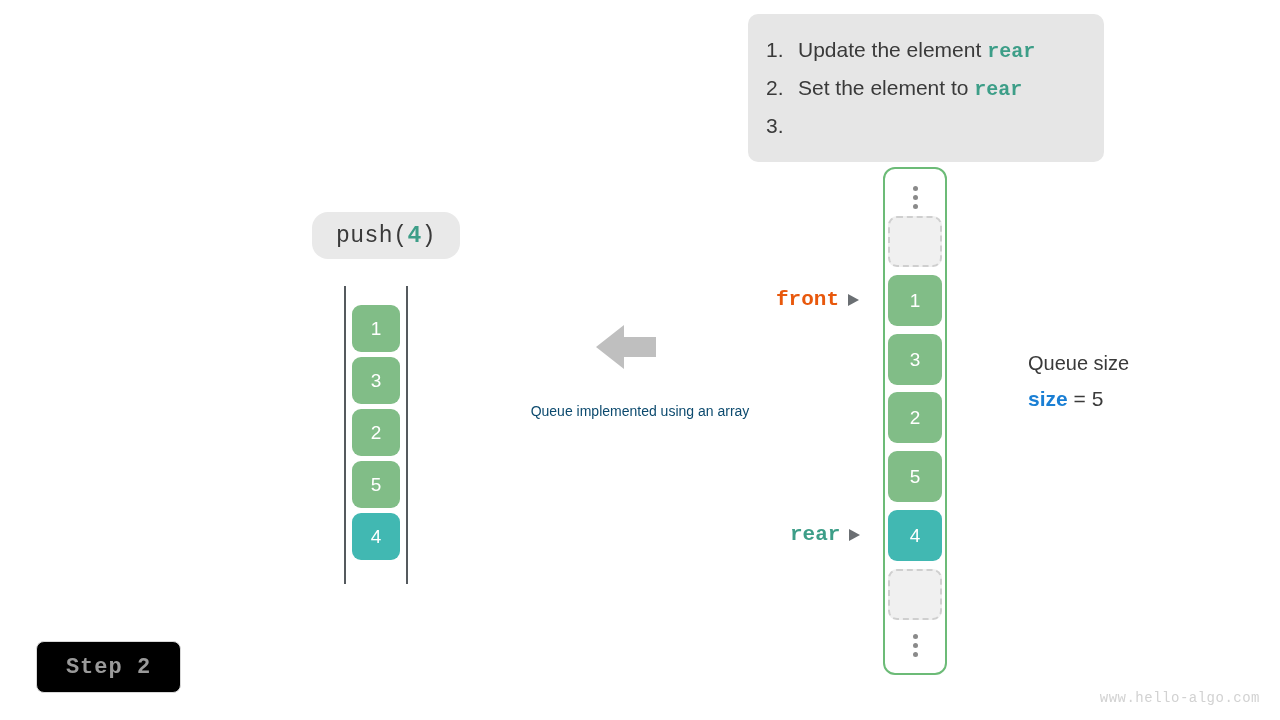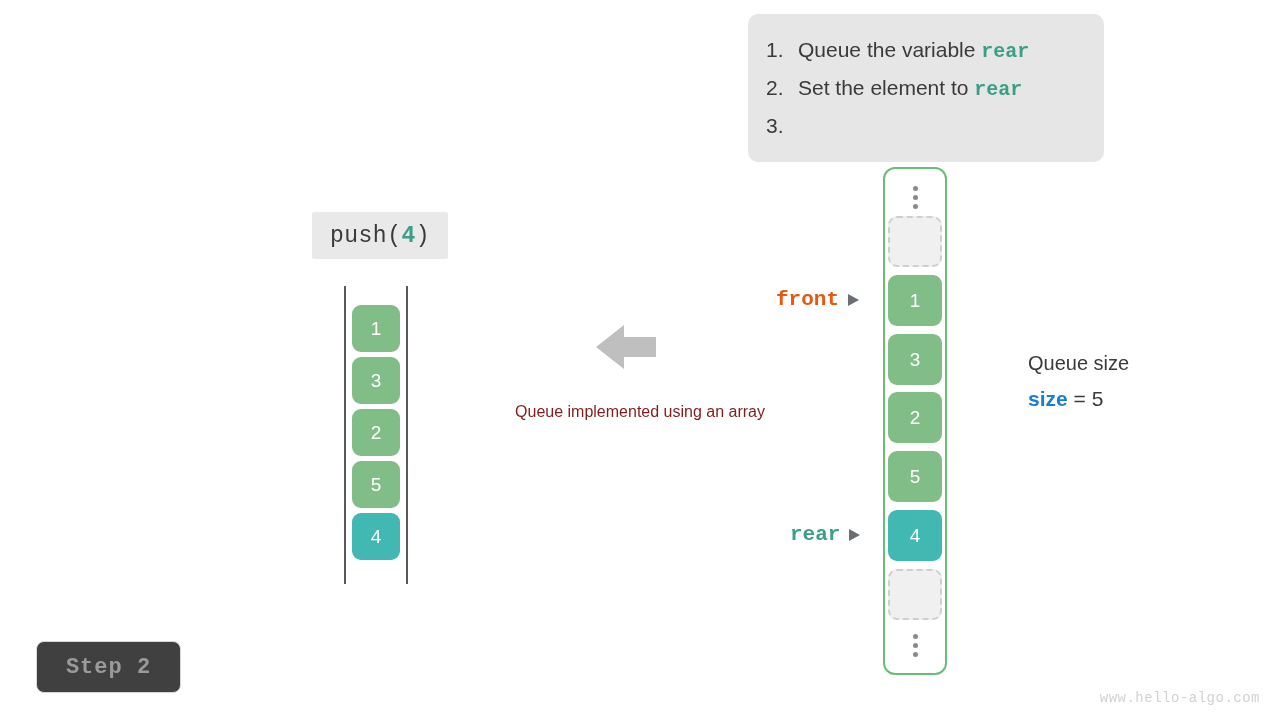--- a/index.html
+++ b/index.html
@@ -48,24 +48,24 @@
     font-size: 20px;
   }
   .var-rear { color: #3d9e88; }
   .var-size { color: #1a7fd4; }
 
   
   #push-label {
     position: absolute;
     left: 312px;
     top: 212px;
-    width: 136px;
+    width: 148px;
     height: 47px;
     background: #e9e9e9;
-    border-radius: 2px;
+    border-radius: 16px;
     display: flex;
     align-items: center;
     justify-content: center;
     font-family: "Liberation Mono", "DejaVu Sans Mono", monospace;
     font-size: 23px;
     color: #3a3a3a;
     letter-spacing: 0.5px;
   }
   #push-label .arg { color: #3d9e88; font-weight: bold; }
 
@@ -113,22 +113,22 @@
     top: 322px;
     width: 60px;
     height: 50px;
   }
   #center-caption {
     position: absolute;
     left: 455px;
     top: 403px;
     width: 370px;
     text-align: center;
-    font-size: 16px;
-    color: #7f1d1d;
+    font-size: 14px;
+    color: #0c4a6e;
   }
 
   
   #right-array {
     position: absolute;
     left: 883px;
     top: 167px;
     width: 64px;
     height: 508px;
     box-sizing: border-box;
@@ -219,21 +219,21 @@
   
   #step-badge {
     position: absolute;
     left: 36px;
     top: 641px;
     width: 145px;
     height: 52px;
     box-sizing: border-box;
     border: 1px solid #d8d8d8;
     border-radius: 8px;
-    background: #404040;
+    background: #000000;
     display: flex;
     align-items: center;
     justify-content: center;
     font-family: "Liberation Mono", "DejaVu Sans Mono", monospace;
     font-weight: bold;
     font-size: 22px;
     color: #9a9a9a;
     letter-spacing: 1px;
   }
 
@@ -249,21 +249,21 @@
     text-align: center;
   }
 </style>
 </head>
 <body>
 
 <div id="instruction-card">
 
   <div class="instr-row">
     <span class="instr-num">1.</span>
-    <span class="instr-text"><span>Queue the variable </span><span class="mono-var var-rear">rear</span><span></span></span>
+    <span class="instr-text"><span>Update the element </span><span class="mono-var var-rear">rear</span><span></span></span>
   </div>
 
   <div class="instr-row">
     <span class="instr-num">2.</span>
     <span class="instr-text"><span>Set the element to </span><span class="mono-var var-rear">rear</span><span></span></span>
   </div>
 
   <div class="instr-row">
     <span class="instr-num">3.</span>
   </div>

